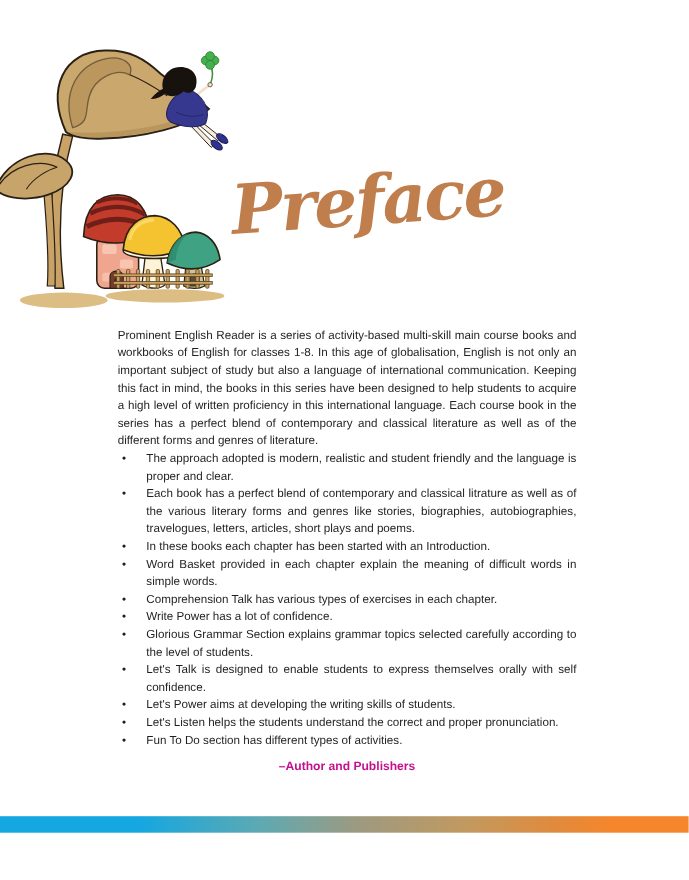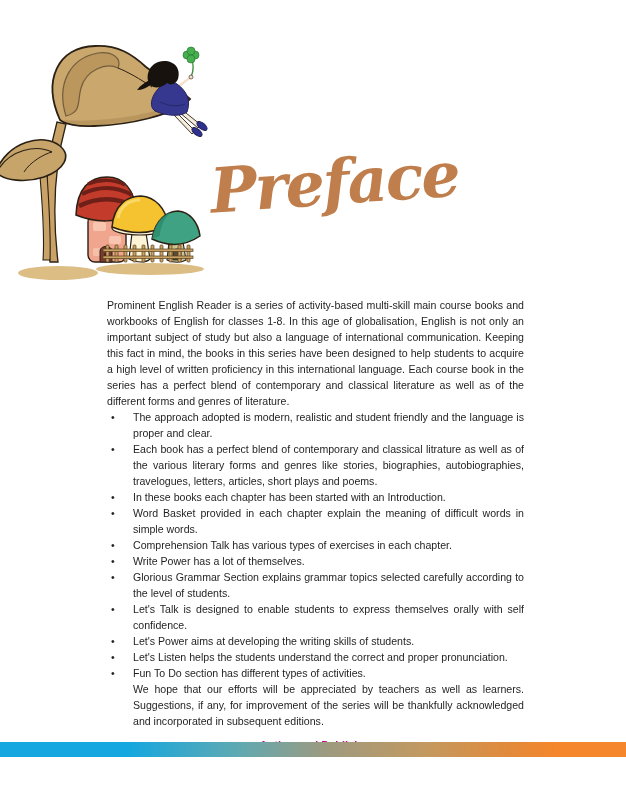--- a/index.html
+++ b/index.html
@@ -146,21 +146,21 @@
         <div class="bullet-row">
           <span class="bullet-marker">•</span>
           <div class="bullet-text"><span class="b">Word Basket</span><span> provided in each chapter explain the meaning of difficult words in simple words.</span></div>
         </div>
         <div class="bullet-row">
           <span class="bullet-marker">•</span>
           <div class="bullet-text"><span class="b">Comprehension Talk</span><span> has various types of exercises in each chapter.</span></div>
         </div>
         <div class="bullet-row">
           <span class="bullet-marker">•</span>
-          <div class="bullet-text"><span class="b">Write Power</span><span> has a lot of themselves.</span></div>
+          <div class="bullet-text"><span class="b">Write Power</span><span> has a lot of confidence.</span></div>
         </div>
         <div class="bullet-row">
           <span class="bullet-marker">•</span>
           <div class="bullet-text"><span class="b">Glorious Grammar</span><span> Section explains grammar topics selected carefully according to the level of students.</span></div>
         </div>
         <div class="bullet-row">
           <span class="bullet-marker">•</span>
           <div class="bullet-text"><span class="b">Let's Talk</span><span> is designed to enable students to express themselves orally with self confidence.</span></div>
         </div>
         <div class="bullet-row">
@@ -169,18 +169,17 @@
         </div>
         <div class="bullet-row">
           <span class="bullet-marker">•</span>
           <div class="bullet-text"><span class="b">Let's Listen</span><span> helps the students understand the correct and proper pronunciation.</span></div>
         </div>
         <div class="bullet-row">
           <span class="bullet-marker">•</span>
           <div class="bullet-text"><span class="b">Fun To Do</span><span> section has different types of activities.</span></div>
         </div>
       </div>
-    <p class="closing">We hope that our efforts will be appreciated by teachers as well as learners. Suggestions, if any, for improvement of the series will be thankfully acknowledged and incorporated in subsequent editions.</p>
     <p class="signature">–Author and Publishers</p>
   </div>
 
   <div class="gradient-bar"></div>
 </div>
 
 </body></html>

